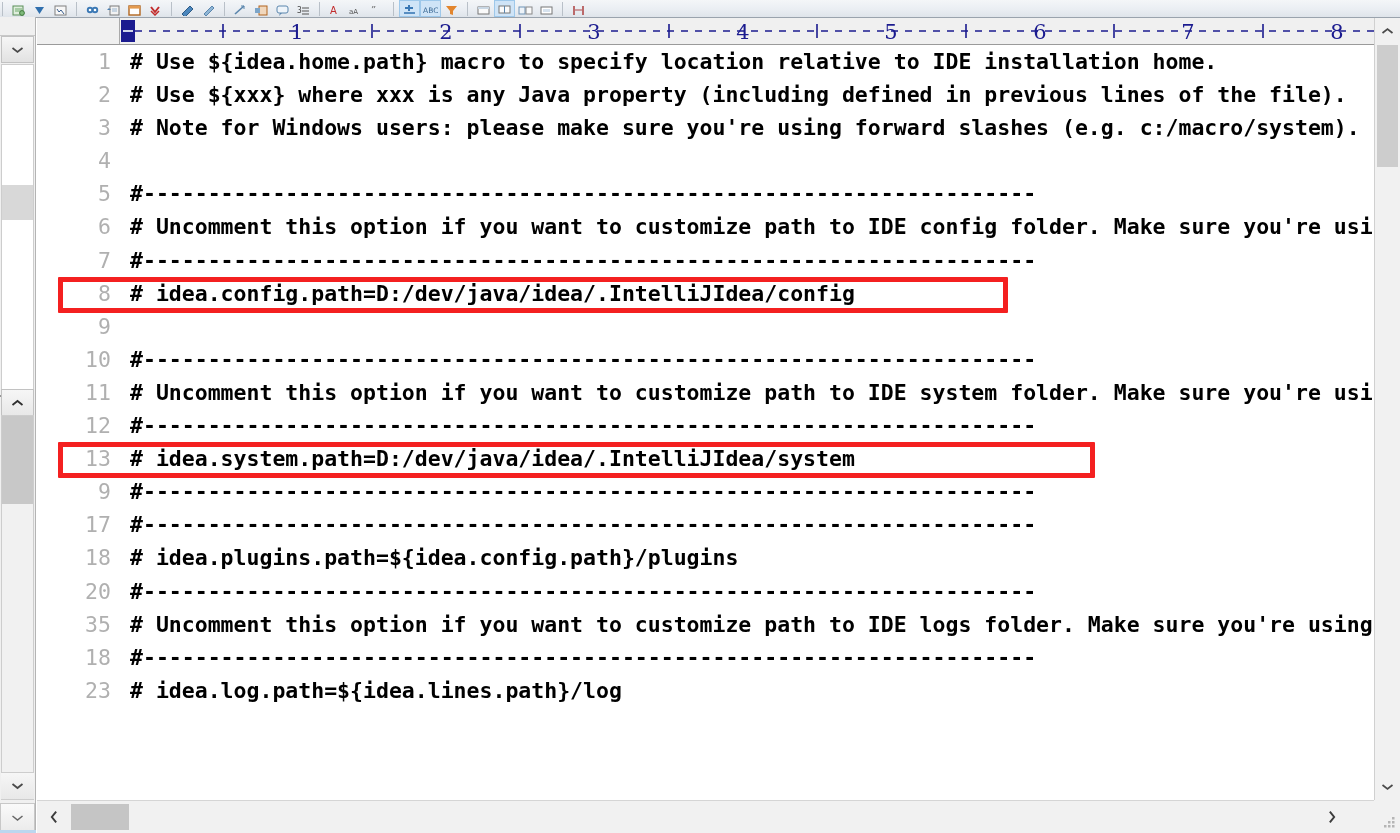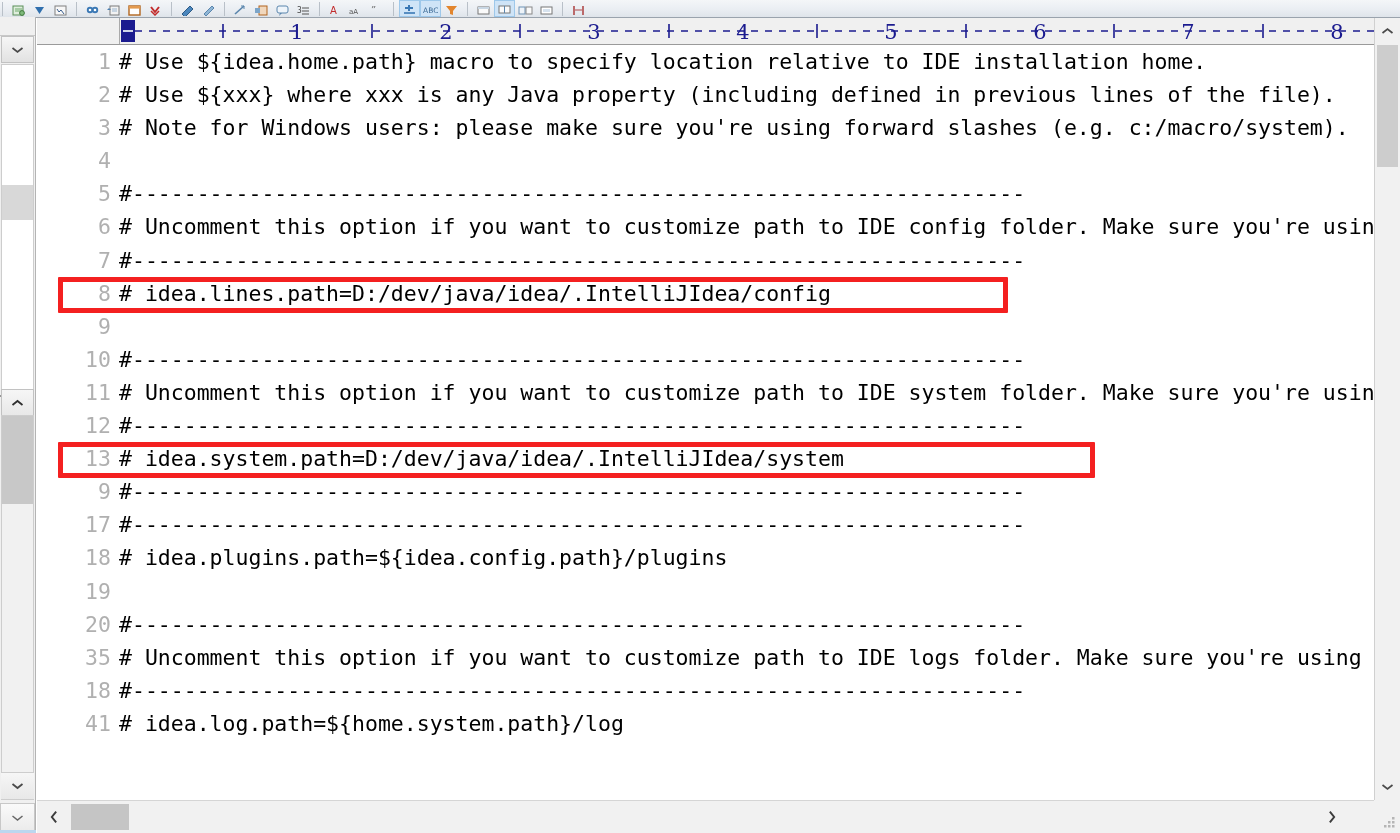--- a/index.html
+++ b/index.html
@@ -212,22 +212,23 @@
     left: 0;
     width: 74px;
     text-align: right;
     color: #b0b0b0;
     font-family: "DejaVu Sans Mono", monospace;
     font-size: 21.5px;
     letter-spacing: 0px;
   }
   .code {
     position: absolute;
-    left: 82px;
+    left: 93px;
     white-space: pre;
+    font-weight: bold;
   }
   .marker-tri {
     position: absolute;
     left: 4px;
     top: 11px;
     width: 0; height: 0;
     border-left: 9px solid #1b1b8f;
     border-top: 6px solid transparent;
     border-bottom: 6px solid transparent;
   }
@@ -572,34 +573,33 @@
   <div class="editor">
     <div class="gutter-marker-col"></div>
     <div class="lines" id="lines-host">
         <div class="line"><span class="ln">1</span><span class="code"># Use ${idea.home.path} macro to specify location relative to IDE installation home.</span></div>
         <div class="line"><span class="ln">2</span><span class="code"># Use ${xxx} where xxx is any Java property (including defined in previous lines of the file).</span></div>
         <div class="line"><span class="ln">3</span><span class="code"># Note for Windows users: please make sure you're using forward slashes (e.g. c:/macro/system).</span></div>
         <div class="line"><span class="ln">4</span><span class="code"></span></div>
         <div class="line"><span class="ln">5</span><span class="code">#---------------------------------------------------------------------</span></div>
         <div class="line"><span class="ln">6</span><span class="code"># Uncomment this option if you want to customize path to IDE config folder. Make sure you're using forward slashes.</span></div>
         <div class="line"><span class="ln">7</span><span class="code">#---------------------------------------------------------------------</span></div>
-        <div class="line"><span class="ln">8</span><span class="code"># idea.lines.path=D:/dev/java/idea/.IntelliJIdea/config</span></div>
+        <div class="line"><span class="ln">8</span><span class="code"># idea.config.path=D:/dev/java/idea/.IntelliJIdea/config</span></div>
         <div class="line"><span class="ln">9</span><span class="code"></span></div>
         <div class="line"><span class="ln">10</span><span class="code">#---------------------------------------------------------------------</span></div>
         <div class="line"><span class="ln">11</span><span class="code"># Uncomment this option if you want to customize path to IDE system folder. Make sure you're using forward slashes.</span></div>
         <div class="line"><span class="ln">12</span><span class="code">#---------------------------------------------------------------------</span></div>
         <div class="line"><span class="ln">13</span><span class="code"># idea.system.path=D:/dev/java/idea/.IntelliJIdea/system</span></div>
         <div class="line"><span class="ln">9</span><span class="code">#---------------------------------------------------------------------</span></div>
         <div class="line"><span class="ln">17</span><span class="code">#---------------------------------------------------------------------</span></div>
         <div class="line"><span class="ln">18</span><span class="code"># idea.plugins.path=${idea.config.path}/plugins</span></div>
-        <div class="line"><span class="ln">19</span><span class="code"></span></div>
         <div class="line"><span class="ln">20</span><span class="code">#---------------------------------------------------------------------</span></div>
         <div class="line"><span class="ln">35</span><span class="code"># Uncomment this option if you want to customize path to IDE logs folder. Make sure you're using forward slashes.</span></div>
         <div class="line"><span class="ln">18</span><span class="code">#---------------------------------------------------------------------</span></div>
-        <div class="line"><span class="ln">41</span><span class="code"># idea.log.path=${home.system.path}/log</span></div>
+        <div class="line"><span class="ln">23</span><span class="code"># idea.log.path=${idea.lines.path}/log</span></div>
       </div>
 
     <div class="redbox" style="left:21px; top:232px; width:950px; height:36px;"></div>
     <div class="redbox" style="left:21px; top:397px; width:1037px; height:36px;"></div>
   </div>
 
   <div class="vscroll">
     <div class="vs-up">
       <svg class="chev" viewBox="0 0 13 8">
         <path d="M1.5 6l5-4 5 4" stroke="#4a4a4a" stroke-width="1.7" fill="none"></path>

